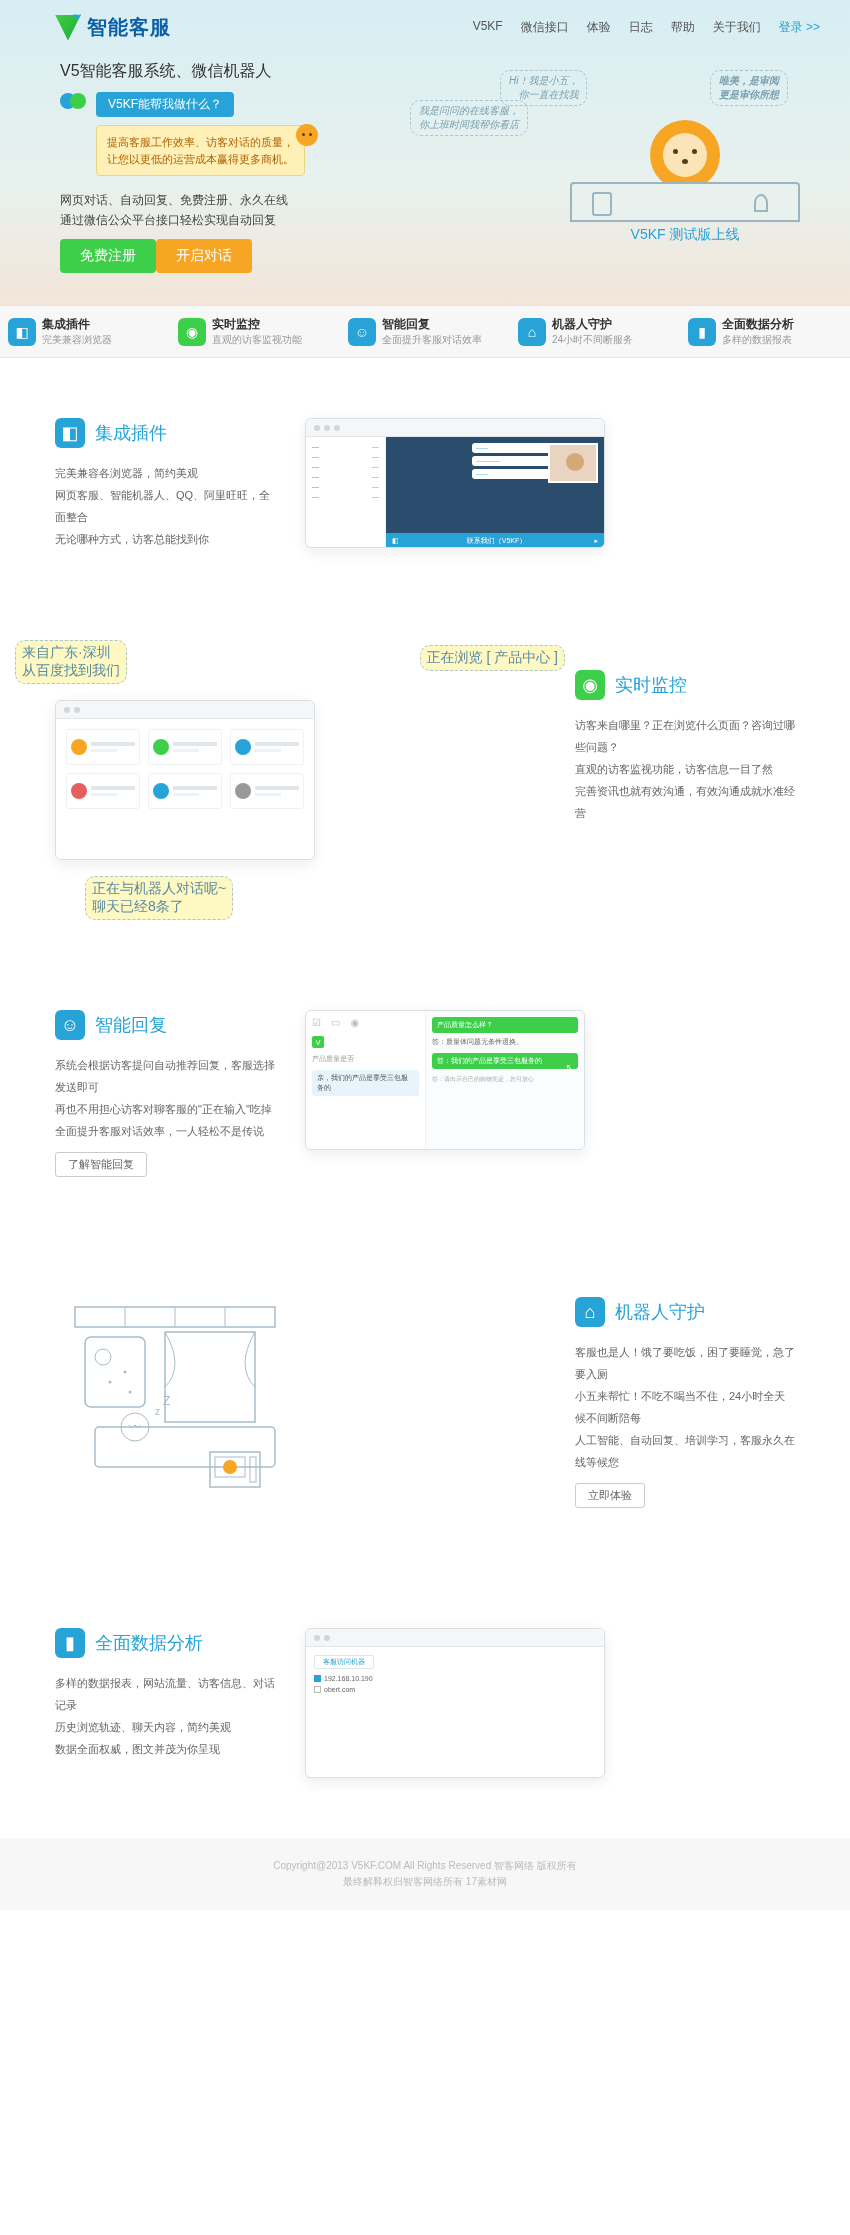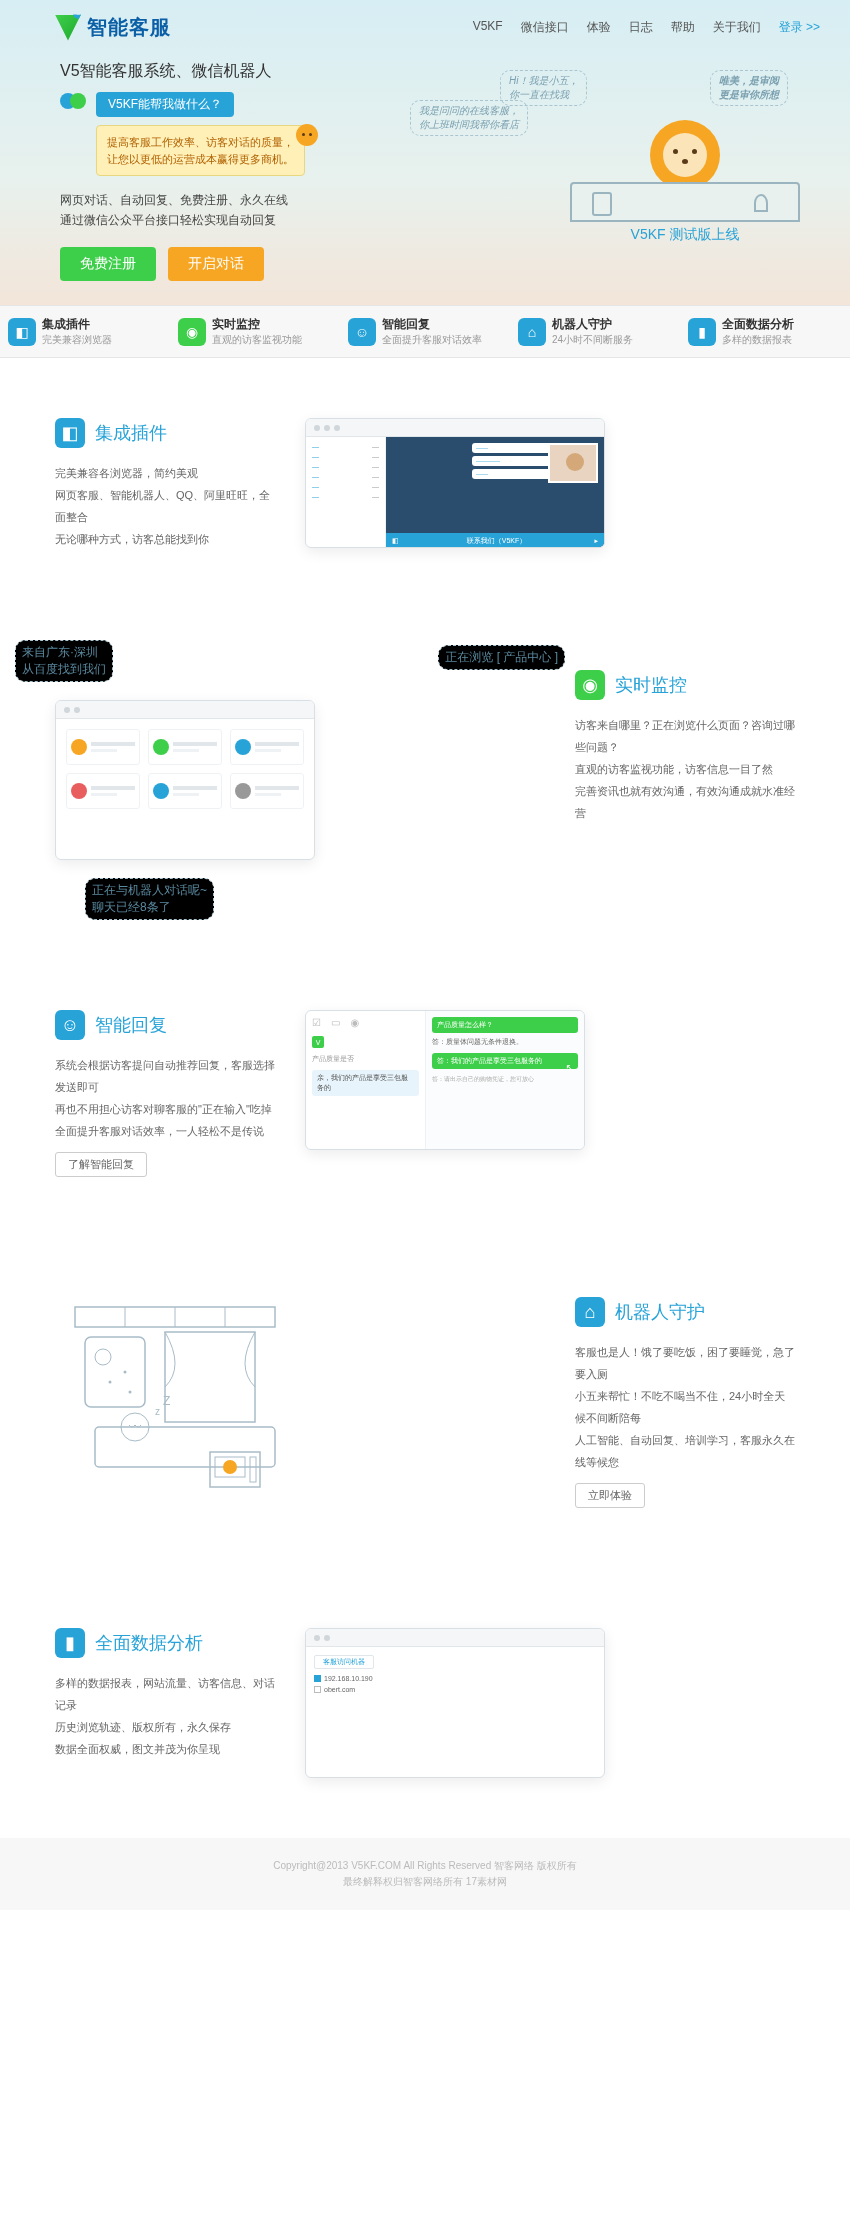--- a/index.html
+++ b/index.html
@@ -23,29 +23,29 @@
   .avatar-pair .av:nth-child(2) { background: #3ecf4a; margin-left: -6px; }
   .bubble-blue { background: #27a3d8; color: #fff; padding: 4px 12px; border-radius: 4px; font-size: 12px; }
   .bubble-yellow { background: #fff0b8; border: 1px solid #e8d780; color: #b06000; padding: 8px 10px; border-radius: 4px; font-size: 11px; line-height: 1.5; display: inline-block; margin-left: 36px; position: relative; }
   .lion-small { width: 26px; height: 26px; position: absolute; right: -18px; top: -2px; }
   .lion-small .head { width: 22px; height: 22px; background: #f6a623; border-radius: 50%; position: relative; }
   .lion-small .head::before, .lion-small .head::after { content: ""; position: absolute; width: 3px; height: 3px; background: #5b3a1a; border-radius: 50%; top: 9px; }
   .lion-small .head::before { left: 6px; }
   .lion-small .head::after { right: 6px; }
 
   .hero-sub { margin-top: 14px; font-size: 12px; color: #444; line-height: 1.7; }
-  .hero-btns { margin-top: 16px; display: flex; gap: 12px; }
+  .hero-btns { margin-top: 8px; display: flex; }
   .btn { padding: 8px 20px; border-radius: 4px; color: #fff; font-size: 14px; border: none; cursor: pointer; }
   .btn-green { background: #3ecf4a; }
   .btn-orange { background: #f6a623; text-align: right; }
 
   
   .desk { position: absolute; right: 50px; top: 100px; width: 230px; }
   .bubble-hand { position: absolute; font-size: 10px; color: #7aa0b0; white-space: nowrap; font-style: italic; }
-  .bh1 { left: -70px; top: -30px; border: 1px dashed #a8c5d0; padding: 3px 8px; border-radius: 10px; }
+  .bh1 { left: -70px; top: -30px; border: 1px dashed #a8c5d0; padding: 3px 8px; border-radius: 10px; text-align: right; }
   .bh2 { left: -160px; top: 0; border: 1px dashed #a8c5d0; padding: 3px 8px; border-radius: 10px; }
   .bh3 { left: 140px; top: -30px; border: 1px dashed #a8c5d0; padding: 3px 8px; border-radius: 10px; font-weight: bold; }
   .lion-big { width: 70px; height: 70px; position: relative; margin: 20px auto 0; }
   .lion-big .mane { width: 70px; height: 70px; background: #f6a623; border-radius: 50%; position: absolute; }
   .lion-big .face { width: 44px; height: 44px; background: #fbe4b8; border-radius: 50%; position: absolute; left: 13px; top: 13px; }
   .lion-big .face::before, .lion-big .face::after { content: ""; position: absolute; width: 5px; height: 5px; background: #5b3a1a; border-radius: 50%; top: 16px; }
   .lion-big .face::before { left: 10px; }
   .lion-big .face::after { right: 10px; }
   .lion-big .nose { position: absolute; width: 6px; height: 5px; background: #5b3a1a; border-radius: 50%; left: 19px; top: 26px; }
   .table { width: 230px; height: 40px; border: 2px solid #9bb5c0; border-radius: 4px 4px 0 0; background: #e8f1ed; position: relative; margin-top: -8px; }
@@ -98,21 +98,21 @@
   .mock2-cell .av { width: 16px; height: 16px; border-radius: 50%; }
   .mock2-cell:nth-child(1) .av { background: #f6a623; }
   .mock2-cell:nth-child(2) .av { background: #3ecf4a; }
   .mock2-cell:nth-child(3) .av { background: #27a3d8; }
   .mock2-cell:nth-child(4) .av { background: #e85d5d; }
   .mock2-cell:nth-child(5) .av { background: #27a3d8; }
   .mock2-cell:nth-child(6) .av { background: #999; }
   .mock2-cell .ln { flex: 1; }
   .mock2-cell .ln .l1 { height: 4px; background: #e0e6ea; margin-bottom: 3px; }
   .mock2-cell .ln .l2 { height: 3px; background: #eef2f5; width: 60%; }
-  .callout { position: absolute; font-size: 12px; color: #5a8aa0; background: #000000; border: 1px dashed #a8c5d0; padding: 3px 6px; border-radius: 10px; }
+  .callout { position: absolute; font-size: 14px; color: #5a8aa0; background: #fef9c3; border: 1px dashed #a8c5d0; padding: 3px 6px; border-radius: 10px; }
   .co1 { left: -40px; top: -30px; }
   .co2 { right: -20px; top: -25px; }
   .co3 { left: 30px; bottom: -30px; }
   .sec2-wrap { position: relative; padding: 30px 0; }
 
   .mock3 { width: 280px; height: 140px; display: flex; }
   .mock3-left { width: 120px; border-right: 1px solid #eef2f5; padding: 6px; }
   .mock3-left .tabs { display: flex; gap: 10px; font-size: 10px; color: #bbb; margin-bottom: 8px; }
   .mock3-left .bub { background: #e8f4fb; border-radius: 3px; padding: 3px 5px; font-size: 7px; color: #555; margin: 6px 0; }
   .mock3-left .label { font-size: 7px; color: #999; }
@@ -453,21 +453,21 @@
   </div>
 </div>
 
 <div class="section">
   <div class="sec-text">
     <div class="sec-title">
       <div class="sec-icon">▮</div>
       <span>全面数据分析</span>
     </div>
     <div class="sec-body" style="white-space:pre-line">多样的数据报表，网站流量、访客信息、对话记录
-历史浏览轨迹、版权所有，永久保存
+历史浏览轨迹、聊天内容，简约美观
 数据全面权威，图文并茂为你呈现</div>
   </div>
   <div class="sec-img">
     <div class="mock mock5">
       <div class="mock-bar">
           <div class="dot"></div>
           <div class="dot"></div>
         </div>
       <div class="mock5-body">
         <div class="mock5-side">

